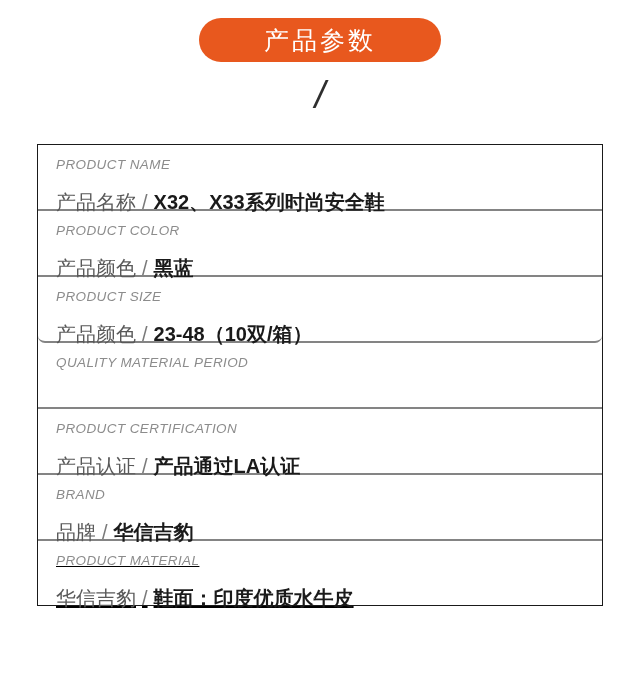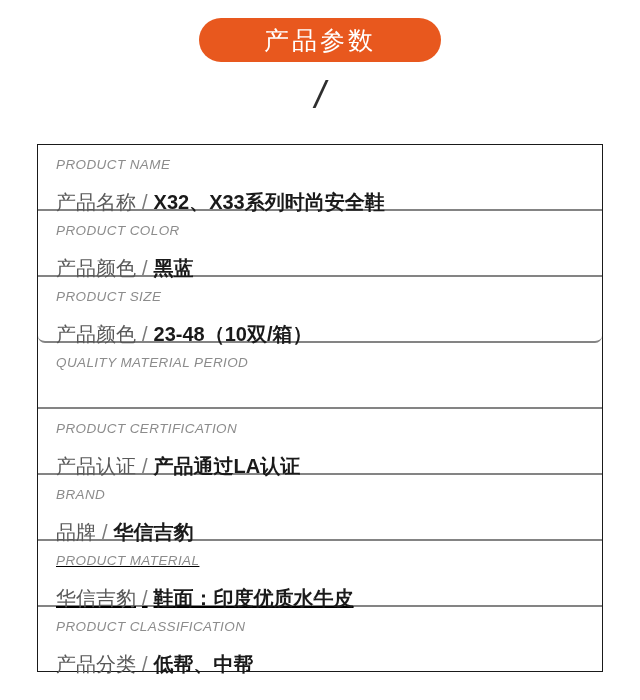--- a/index.html
+++ b/index.html
@@ -118,21 +118,15 @@
     </div>
   </div>
 
   <div class="param-row" style="border-bottom-color: rgb(132, 132, 132); text-decoration: underline;">
     <div class="label-en">PRODUCT MATERIAL</div>
     <div class="line-zh">
       <span class="label-zh">华信吉豹</span><span class="sep-slash">/</span><span class="param-value">鞋面：印度优质水牛皮</span>
     </div>
   </div>
 
-  <div class="param-row" style="border-bottom-color: rgb(132, 132, 132);">
-    <div class="label-en">PRODUCT CLASSIFICATION</div>
-    <div class="line-zh">
-      <span class="label-zh">产品分类</span><span class="sep-slash">/</span><span class="param-value">低帮、中帮</span>
-    </div>
-  </div>
 </div>
 
 </div>
 
 </body></html>

